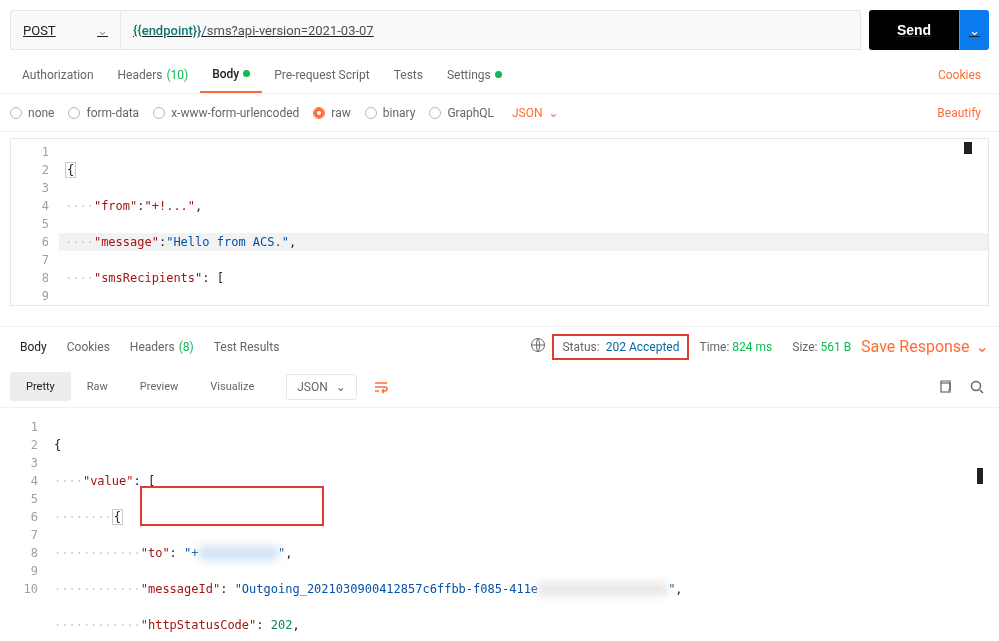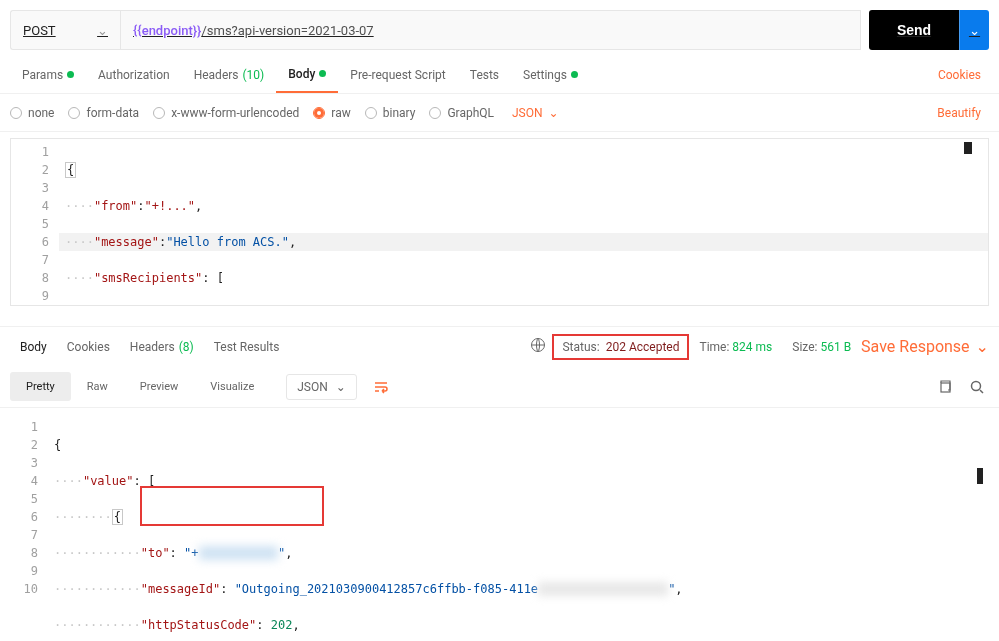--- a/index.html
+++ b/index.html
@@ -2,21 +2,21 @@
 <html><head>
 <meta charset="utf-8">
 <style>
 * { box-sizing: border-box; margin: 0; padding: 0; }
 body { font-family: -apple-system, BlinkMacSystemFont, "Segoe UI", Roboto, Arial, sans-serif; font-size: 12px; color: #212121; background: #fff; width: 999px; height: 641px; overflow: hidden; }
 
 .request-bar { display: flex; gap: 0; padding: 10px 10px 6px 10px; align-items: flex-end; text-decoration: underline; }
 .method-select { width: 110px; height: 40px; border: 1px solid #e6e6e6; border-right: none; background: #f9f9f9; display: flex; align-items: center; justify-content: space-between; padding: 0 12px; color: #212121; font-size: 13px; border-radius: 3px 0 0 3px; }
 .method-select .chev { color: #999; }
 .url-input { flex: 1; height: 40px; border: 1px solid #e6e6e6; background: #f9f9f9; display: flex; align-items: center; padding: 0 12px; font-size: 13px; border-radius: 0; }
-.url-input .var { color: #8b5cf6; font-weight: 500; }
+.url-input .var { color: #0f766e; font-weight: 500; }
 .url-input .path { color: #505050; }
 .send-group { display: flex; margin-left: 8px; }
 .send-btn { width: 90px; height: 40px; background: #000000; color: #fff; border: none; font-size: 14px; font-weight: 600; border-radius: 3px 0 0 3px; cursor: pointer; }
 .send-chev { width: 30px; height: 40px; background: #097bed; border: none; border-left: 1px solid rgba(255,255,255,0.25); color: #fff; border-radius: 0 3px 3px 0; cursor: pointer; display:flex; align-items:center; justify-content:center;}
 
 .req-tabs { display: flex; align-items: center; padding: 0 10px; border-bottom: 1px solid #f0f0f0; height: 38px; }
 .req-tab { padding: 0 12px; height: 100%; display: flex; align-items: center; color: #666; font-size: 12px; cursor: pointer; gap:4px;}
 .req-tab.active { color: #212121; border-bottom: 2px solid #ff6c37; font-weight: 500; }
 .dot { width: 7px; height: 7px; border-radius: 50%; background: #0cbb52; display:inline-block; }
 .count { color: #0cbb52; }
@@ -44,21 +44,21 @@
 .punct { color: #212121; }
 .num { color: #098658; }
 .brace { color:#212121; border:1px solid #c8c8c8; display:inline-block; line-height:14px; padding:0 1px;}
 
 .resp-bar { display:flex; align-items:center; height: 40px; padding: 0 10px; border-top:1px solid #f0f0f0; margin-top: 20px;}
 .resp-tab { padding: 0 10px; color:#666; font-size:12px; cursor:pointer; height:100%; display:flex; align-items:center; gap:4px;}
 .resp-tab.first { color:#212121; }
 .globe-icon { color:#666; margin-right:6px;}
 .status-box { border: 2px solid #e53935; padding: 4px 8px; display:flex; align-items:center; gap:6px;}
 .status-label { color:#666; }
-.status-val { color: #7f1d1d; }
+.status-val { color: #0369a1; }
 .meta { color:#666; padding: 0 10px; font-size:12px;}
 .meta .val { color:#0cbb52;}
 .save-resp { color:#ff6c37; font-size:16px; cursor:pointer; display:flex; align-items:center; gap:6px;}
 
 .resp-view-bar { display:flex; align-items:center; height:42px; padding: 0 10px; gap:0; border-bottom:1px solid #f0f0f0;}
 .view-tabs { display:flex; background:#fff; border-radius:3px; }
 .view-tab { padding: 8px 16px; color:#666; font-size:11px; cursor:pointer; }
 .view-tab.active { background:#ededed; color:#212121; border-radius:3px;}
 .json-select { margin-left:16px; border:1px solid #e6e6e6; padding:5px 10px; color:#666; font-size:12px; display:flex; align-items:center; gap:8px; cursor:pointer; border-radius:3px;}
 .wrap-icon { margin-left:10px; width:28px; height:28px; display:flex; align-items:center; justify-content:center; color:#ff6c37; cursor:pointer; border-radius:3px;}
@@ -89,24 +89,20 @@
   </div>
   <div class="send-group">
     <button class="send-btn">Send</button>
     <button class="send-chev">
         <span>⌄</span>
       </button>
   </div>
 </div>
 
 <div class="req-tabs">
-  <div class="req-tab">
-      <span>Params</span>
-      <span class="dot"></span>
-    </div>
   <div class="req-tab">
       <span>Authorization</span>
     </div>
   <div class="req-tab">
       <span>Headers</span> 
       <span class="count">(10)</span>
     </div>
   <div class="req-tab active">
       <span>Body</span>
       <span class="dot"></span>

